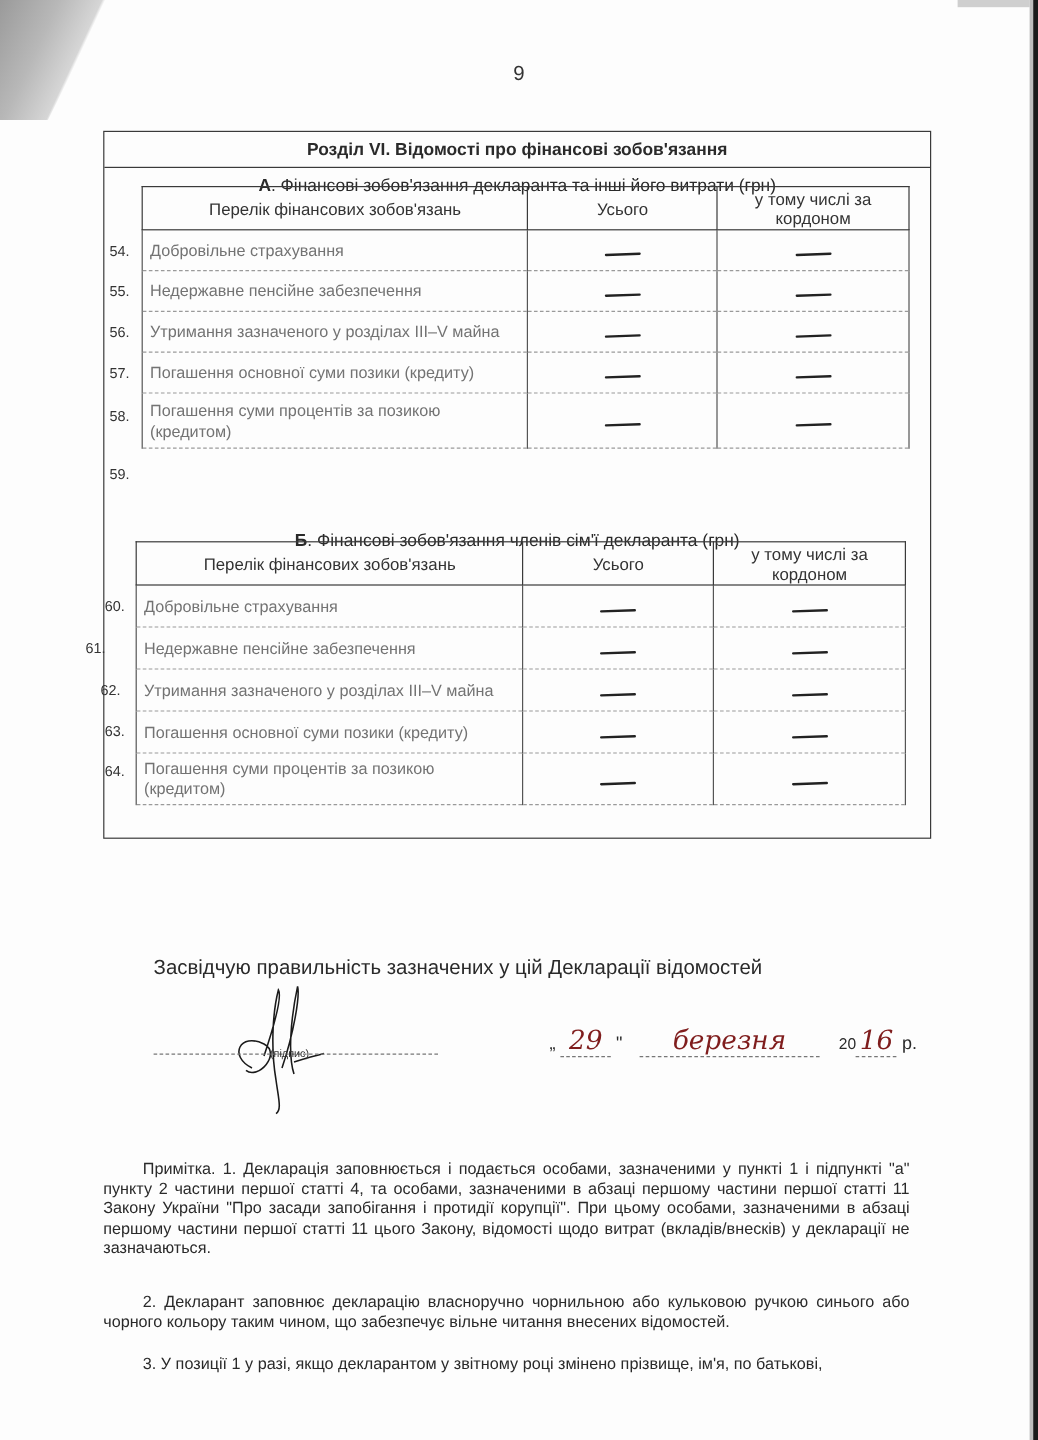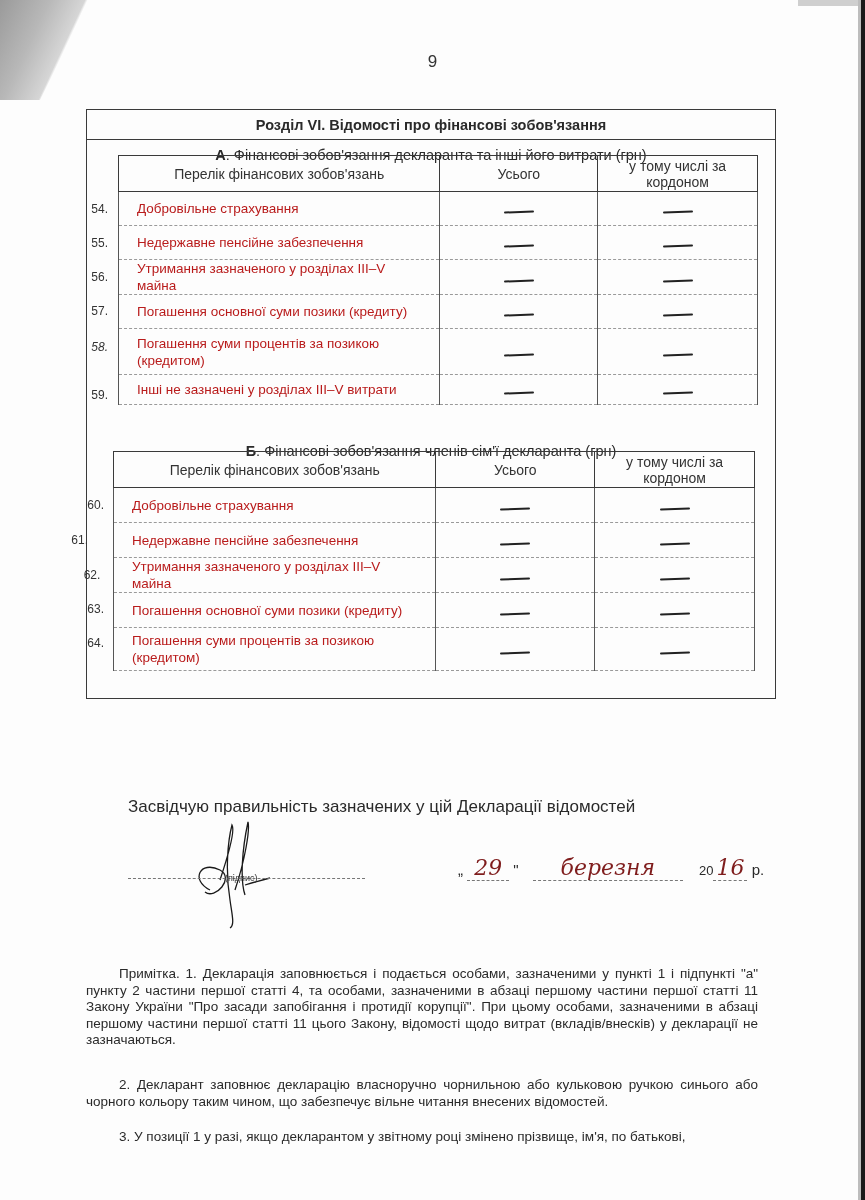--- a/index.html
+++ b/index.html
@@ -20,21 +20,21 @@
   .page-num { position:absolute; left:0; width:865px; top:52px; text-align:center; font-size:17px; color:#333; }
 
   .frame { position:absolute; left:86px; top:93px; width:690px; height:590px; border:1px solid #3a3a3a; box-sizing:border-box;margin-top:16px; }
   .section-title { position:absolute; left:0; top:0; width:100%; height:30px; border-bottom:1.5px solid #3a3a3a;
     text-align:center; font-size:14.5px; font-weight:bold; line-height:30px; color:#2a2a2a; box-sizing:border-box; }
   .sub-title { position:absolute; text-align:center; font-size:14.5px; color:#2a2a2a;margin-top:13px; }
   .sub-title b { font-weight:bold; }
 
   table.fin { position:absolute; border-collapse:collapse; font-size:13.5px; }
   table.fin th { font-weight:normal; font-size:14px; color:#333; height:33px; border:1.5px solid #3a3a3a; text-align:center; vertical-align:middle; }
-  table.fin td { border-left:1px solid #555; border-right:1px solid #555; border-bottom:1px dashed #9a9a9a; padding:0 18px; vertical-align:middle; color:#b91c1c; }
+  table.fin td { border-left:1px solid #555; border-right:1px solid #555; border-bottom:1px dashed #9a9a9a; padding:0 6px; vertical-align:middle; color:#737373; }
   table.fin td.name { line-height:17px; }
   table.fin td.val { text-align:center; }
   .rownum { position:absolute; font-size:12px; color:#333; text-align:right; width:24px; }
   .dash { display:inline-block; width:30px; height:2px; background:#222; border-radius:1px; transform:rotate(-2deg); }
 
   .certify { position:absolute; left:128px; top:797px; font-size:17px; color:#2a2a2a; }
   .sig-line { position:absolute; left:128px; top:878px; width:237px; border-bottom:1px dashed #777; }
   .sig-label { position:absolute; left:225px; top:873px; font-size:9px; color:#333; }
   .signature { position:absolute; left:190px; top:820px; }
   .date-block { position:absolute; left:458px; top:855px; font-size:15px; color:#2a2a2a; }
@@ -94,33 +94,28 @@
     <tr style="height:34px">
       <td class="name">Погашення основної суми позики (кредиту)</td>
       <td class="val"><span class="dash"></span></td>
       <td class="val"><span class="dash"></span></td>
     </tr>
     <tr style="height:46px">
       <td class="name">Погашення суми процентів за позикою (кредитом)</td>
       <td class="val"><span class="dash"></span></td>
       <td class="val"><span class="dash"></span></td>
     </tr>
-    <tr style="height:30px">
-      <td class="name">Інші не зазначені у розділах III–V витрати</td>
-      <td class="val"><span class="dash"></span></td>
-      <td class="val"><span class="dash"></span></td>
-    </tr>
   </tbody>
 </table>
 
 <div class="rownum" style="left:84px;top:202px;">54.</div>
 <div class="rownum" style="left:84px;top:236px;">55.</div>
 <div class="rownum" style="left:84px;top:270px;">56.</div>
 <div class="rownum" style="left:84px;top:304px;">57.</div>
-<div class="rownum" style="left:84px;top:340px;font-style:italic;">58.</div>
+<div class="rownum" style="left:84px;top:340px;">58.</div>
 <div class="rownum" style="left:84px;top:388px;">59.</div>
 
 <div class="sub-title" style="left:86px;width:690px;top:430px;">
   <b>Б</b><span>. Фінансові зобов'язання членів сім'ї декларанта (грн)</span>
 </div>
 
 <table class="fin" style="left:113px;top:451px;width:642px;">
   <colgroup>
       <col style="width:323px">
       <col style="width:159px">

